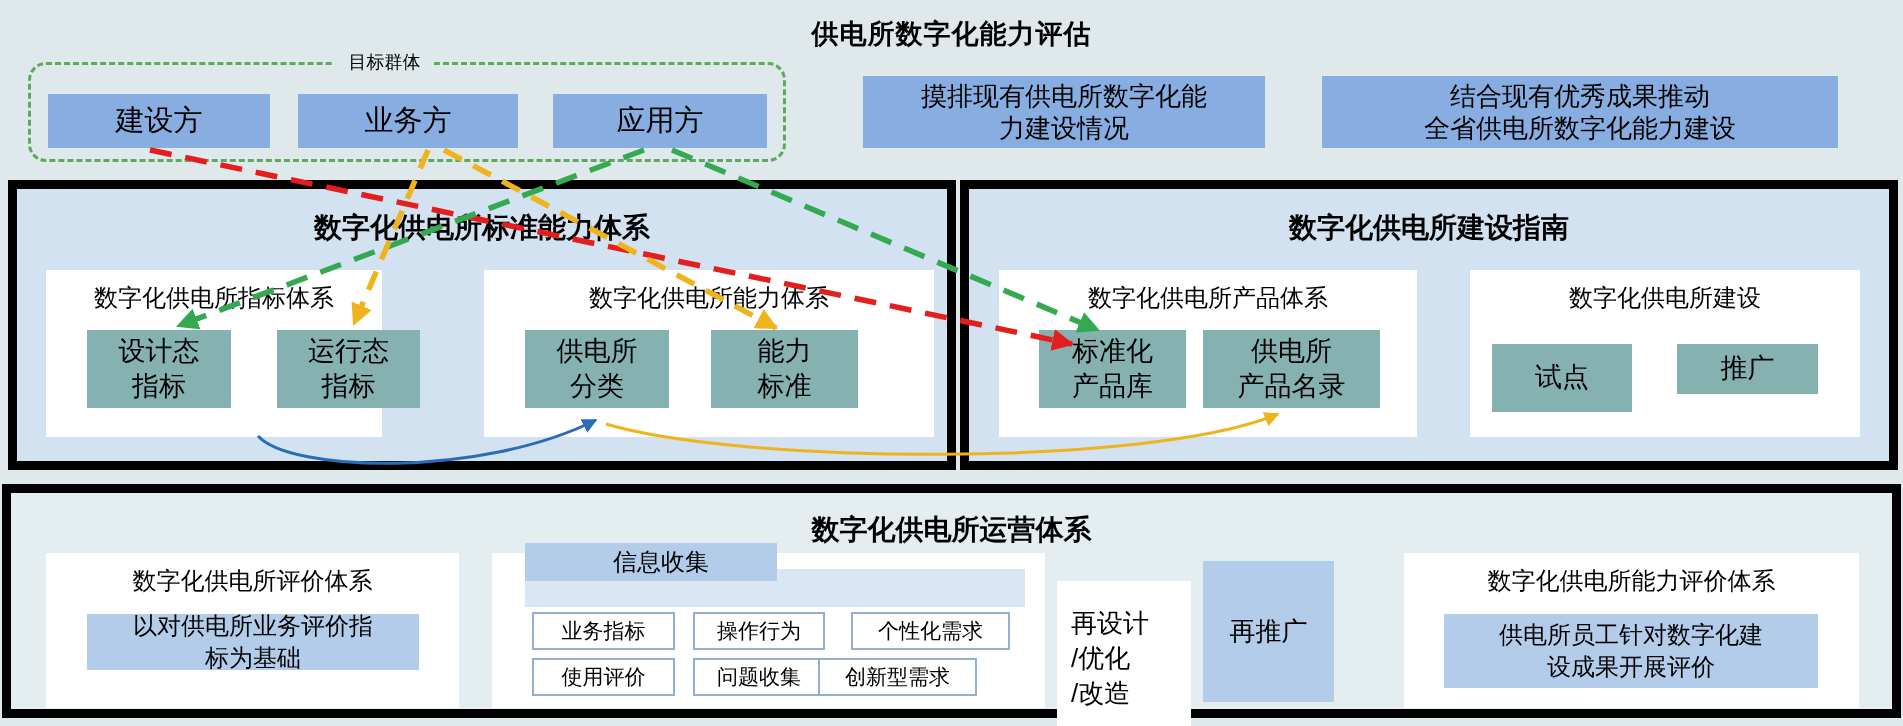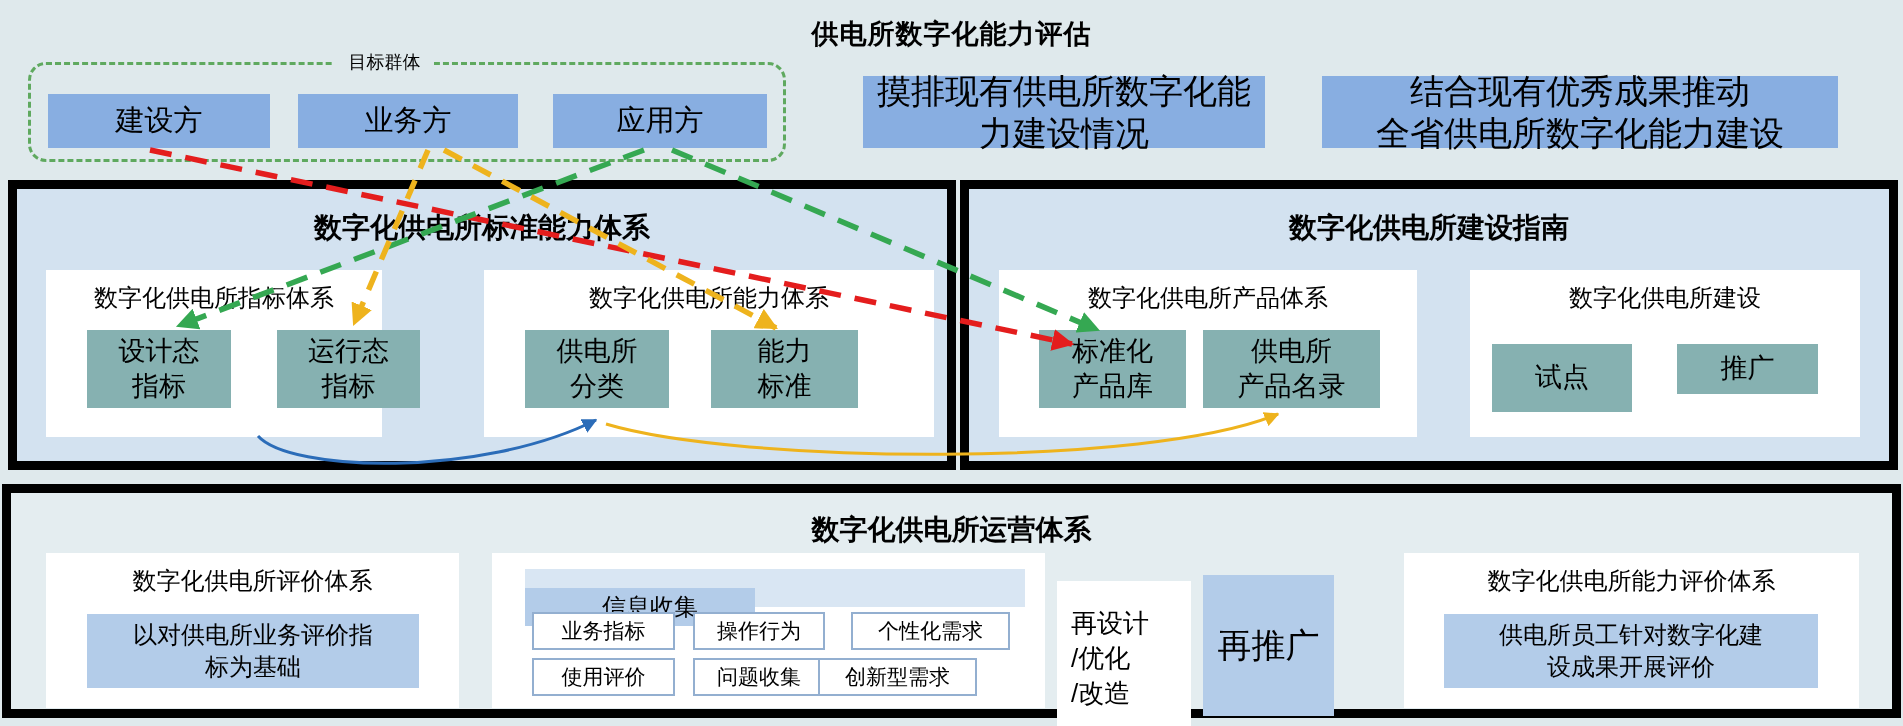--- a/index.html
+++ b/index.html
@@ -31,21 +31,21 @@
     position: absolute; top: 94px; height: 54px;
     background: var(--accent-blue, #88aee1);
     display: flex; align-items: center; justify-content: center;
     font-size: 29px;
   }
 
   .note-box {
     position: absolute; top: 76px; height: 72px;
     background: var(--accent-blue, #88aee1);
     display: flex; align-items: center; justify-content: center;
-    text-align: center; font-size: 34px; line-height: 1.25; white-space: pre-line;
+    text-align: center; font-size: 26px; line-height: 1.25; white-space: pre-line;
   }
 
   .panel { position: absolute; border: 9px solid #000; background: var(--panel-fill, #d3e2f0); }
   .panel-title { text-align: center; font-weight: bold; font-size: 28px; margin-top: 20px; }
 
   .bottom-panel { position: absolute; border: 9px solid #000; background: #e4edf0; }
 
   .group { position: absolute; background: #fff; }
   .group-title { text-align: center; font-size: 24px; padding-top: 12px; }
 
@@ -76,21 +76,21 @@
   }
 
   .redesign-box {
     position: absolute; background: #fff;
     display: flex; align-items: center; justify-content: flex-start;
     padding-left: 14px; text-align: left;
     font-size: 26px; line-height: 1.35; white-space: pre-line;
   }
   .repromote-box {
     position: absolute; background: var(--note-blue, #b3cce9);
-    display: flex; align-items: center; justify-content: center; font-size: 34px; margin-top: 14px;
+    display: flex; align-items: center; justify-content: center; font-size: 26px;
   }
 
   svg.overlay { position: absolute; inset: 0; z-index: 50; pointer-events: none; }
 </style>
 </head>
 <body>
 
 <div class="canvas">
 
   <div class="page-title">供电所数字化能力评估</div>
@@ -143,26 +143,26 @@
   <div class="teal" style="left:1492px;top:344px;width:140px;height:68px;">试点</div>
   <div class="teal" style="left:1677px;top:344px;width:141px;height:50px;text-align:right;">推广</div>
 
   <div class="bottom-panel" style="left:2px;top:484px;width:1899px;height:234px;">
     <div class="panel-title" style="margin-top:18px;">数字化供电所运营体系</div>
   </div>
 
   <div class="group" style="left:46px;top:553px;width:413px;height:155px;">
     <div class="group-title">数字化供电所评价体系</div>
   </div>
-  <div class="bottom-note" style="left:87px;top:614px;width:332px;height:74px;font-family:Liberation Serif, serif;">以对供电所业务评价指
+  <div class="bottom-note" style="left:87px;top:614px;width:332px;height:56px;font-family:Liberation Serif, serif;">以对供电所业务评价指
 标为基础</div>
 
   <div class="group" style="left:492px;top:553px;width:553px;height:155px;"></div>
   <div class="header-strip" style="left:525px;top:569px;width:500px;height:38px;"></div>
-  <div class="header-chip" style="left:525px;top:588px;width:230px;height:38px;padding-left:20px;">信息收集</div>
+  <div class="header-chip" style="left:525px;top:543px;width:252px;height:38px;padding-left:20px;">信息收集</div>
   <div class="header-plain" style="left:790px;top:569px;width:254px;height:38px;margin-top:42px;">运营中心</div>
 
   <div class="cell" style="left:532px;top:612px;width:143px;height:38px;">业务指标</div>
   <div class="cell" style="left:693px;top:612px;width:132px;height:38px;">操作行为</div>
   <div class="cell" style="left:851px;top:612px;width:159px;height:38px;">个性化需求</div>
   <div class="cell" style="left:532px;top:658px;width:143px;height:38px;">使用评价</div>
   <div class="cell" style="left:693px;top:658px;width:132px;height:38px;">问题收集</div>
   <div class="cell" style="left:818px;top:658px;width:159px;height:38px;">创新型需求</div>
 
   <div class="redesign-box" style="left:1057px;top:581px;width:134px;height:155px;">再设计

